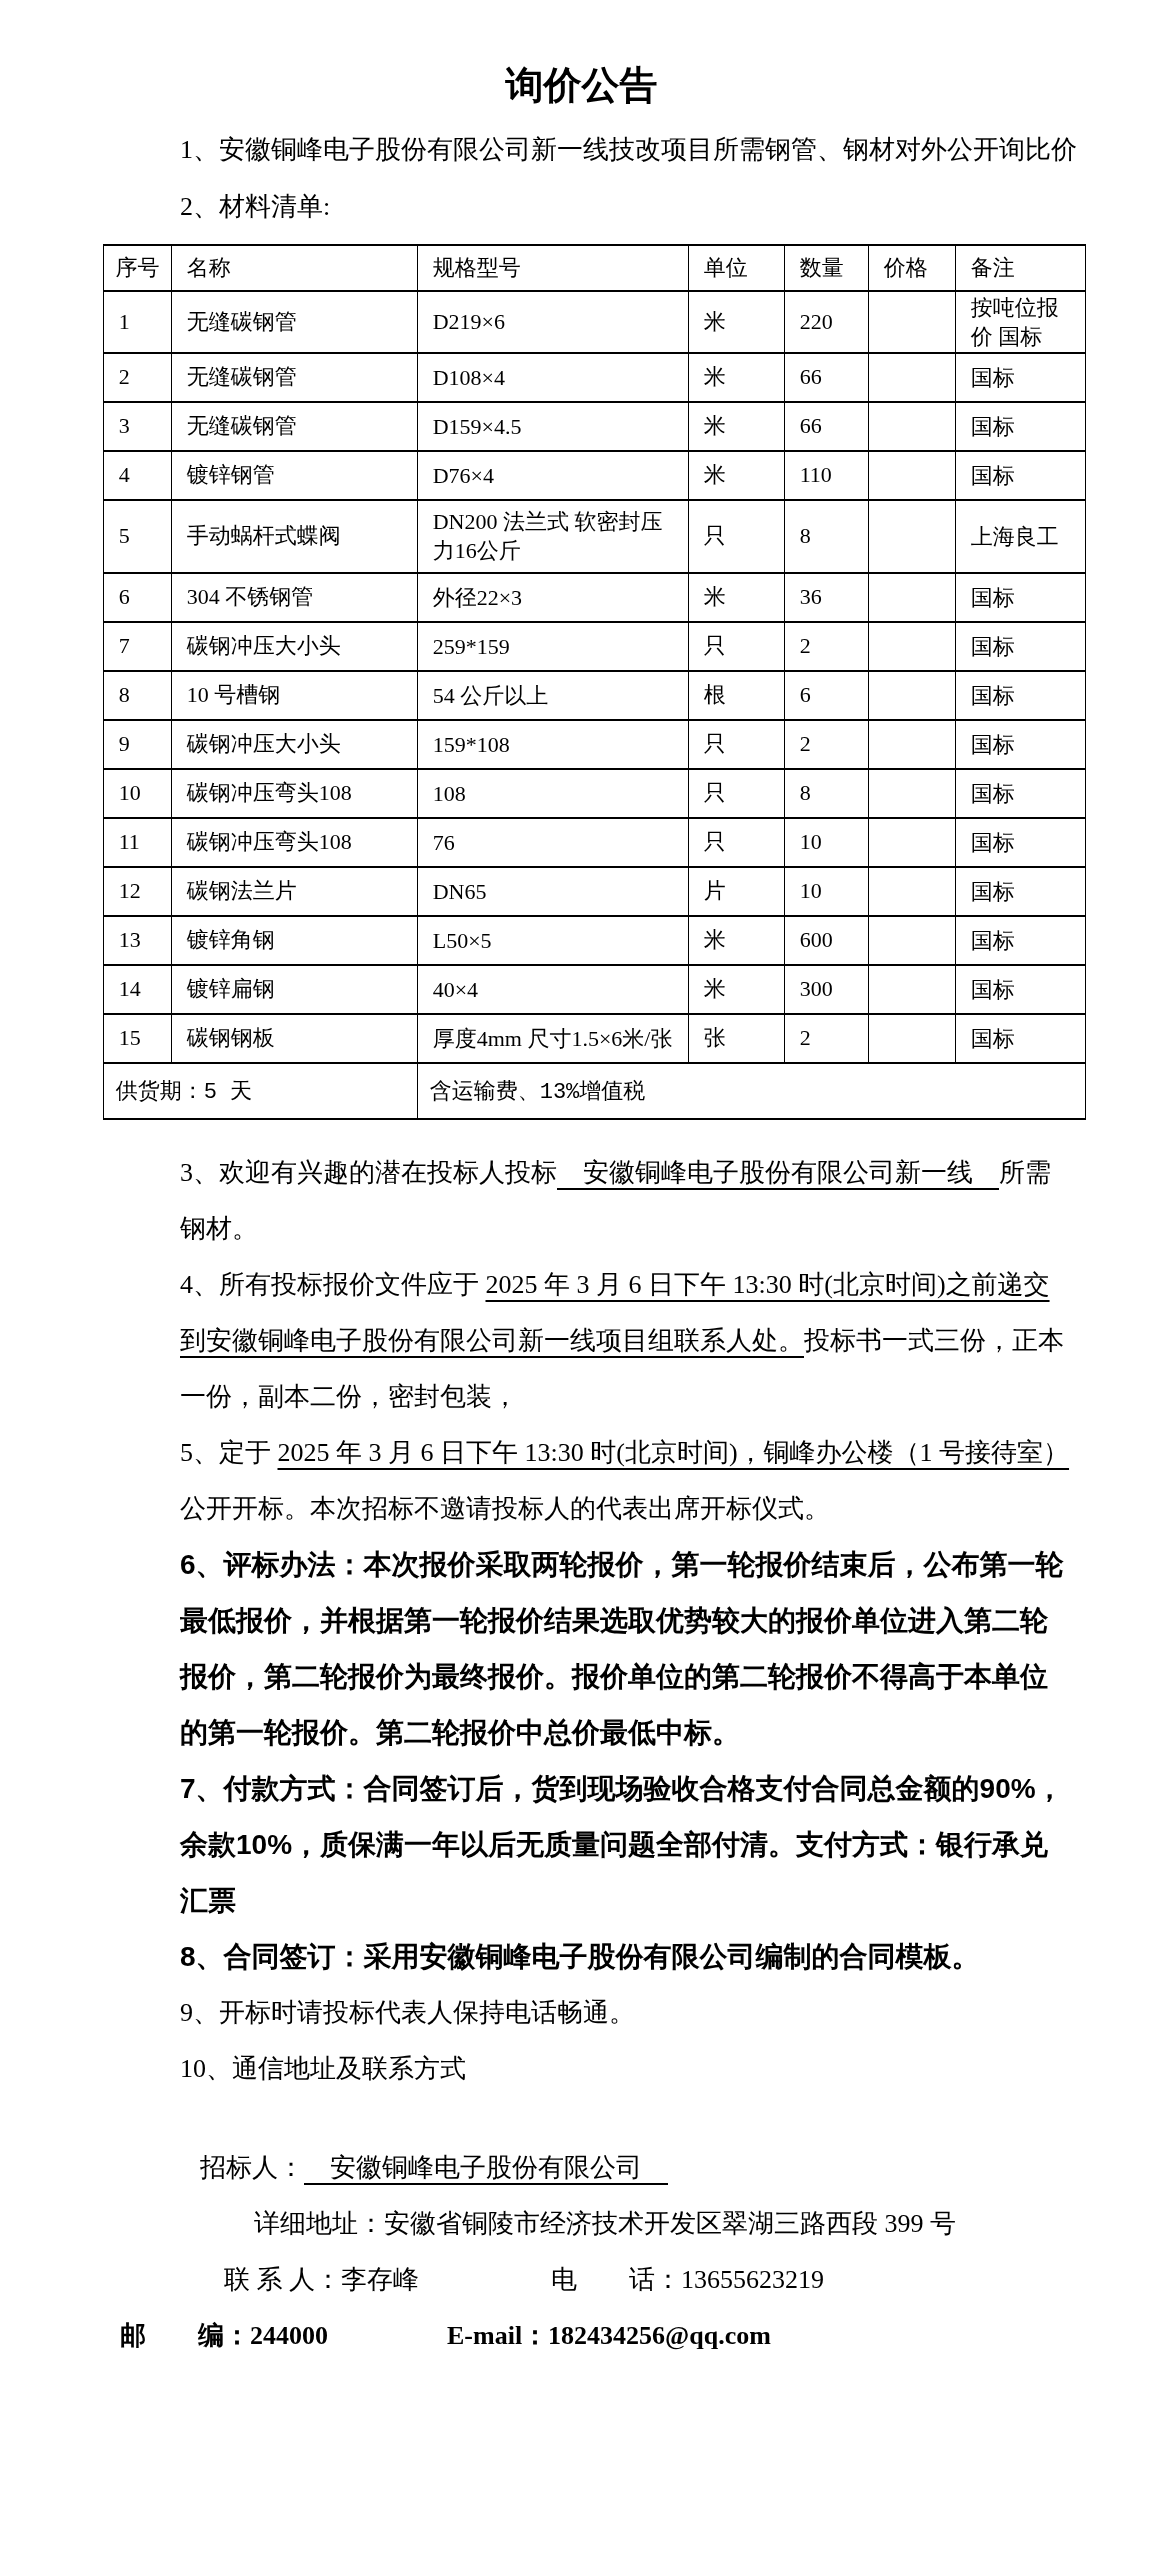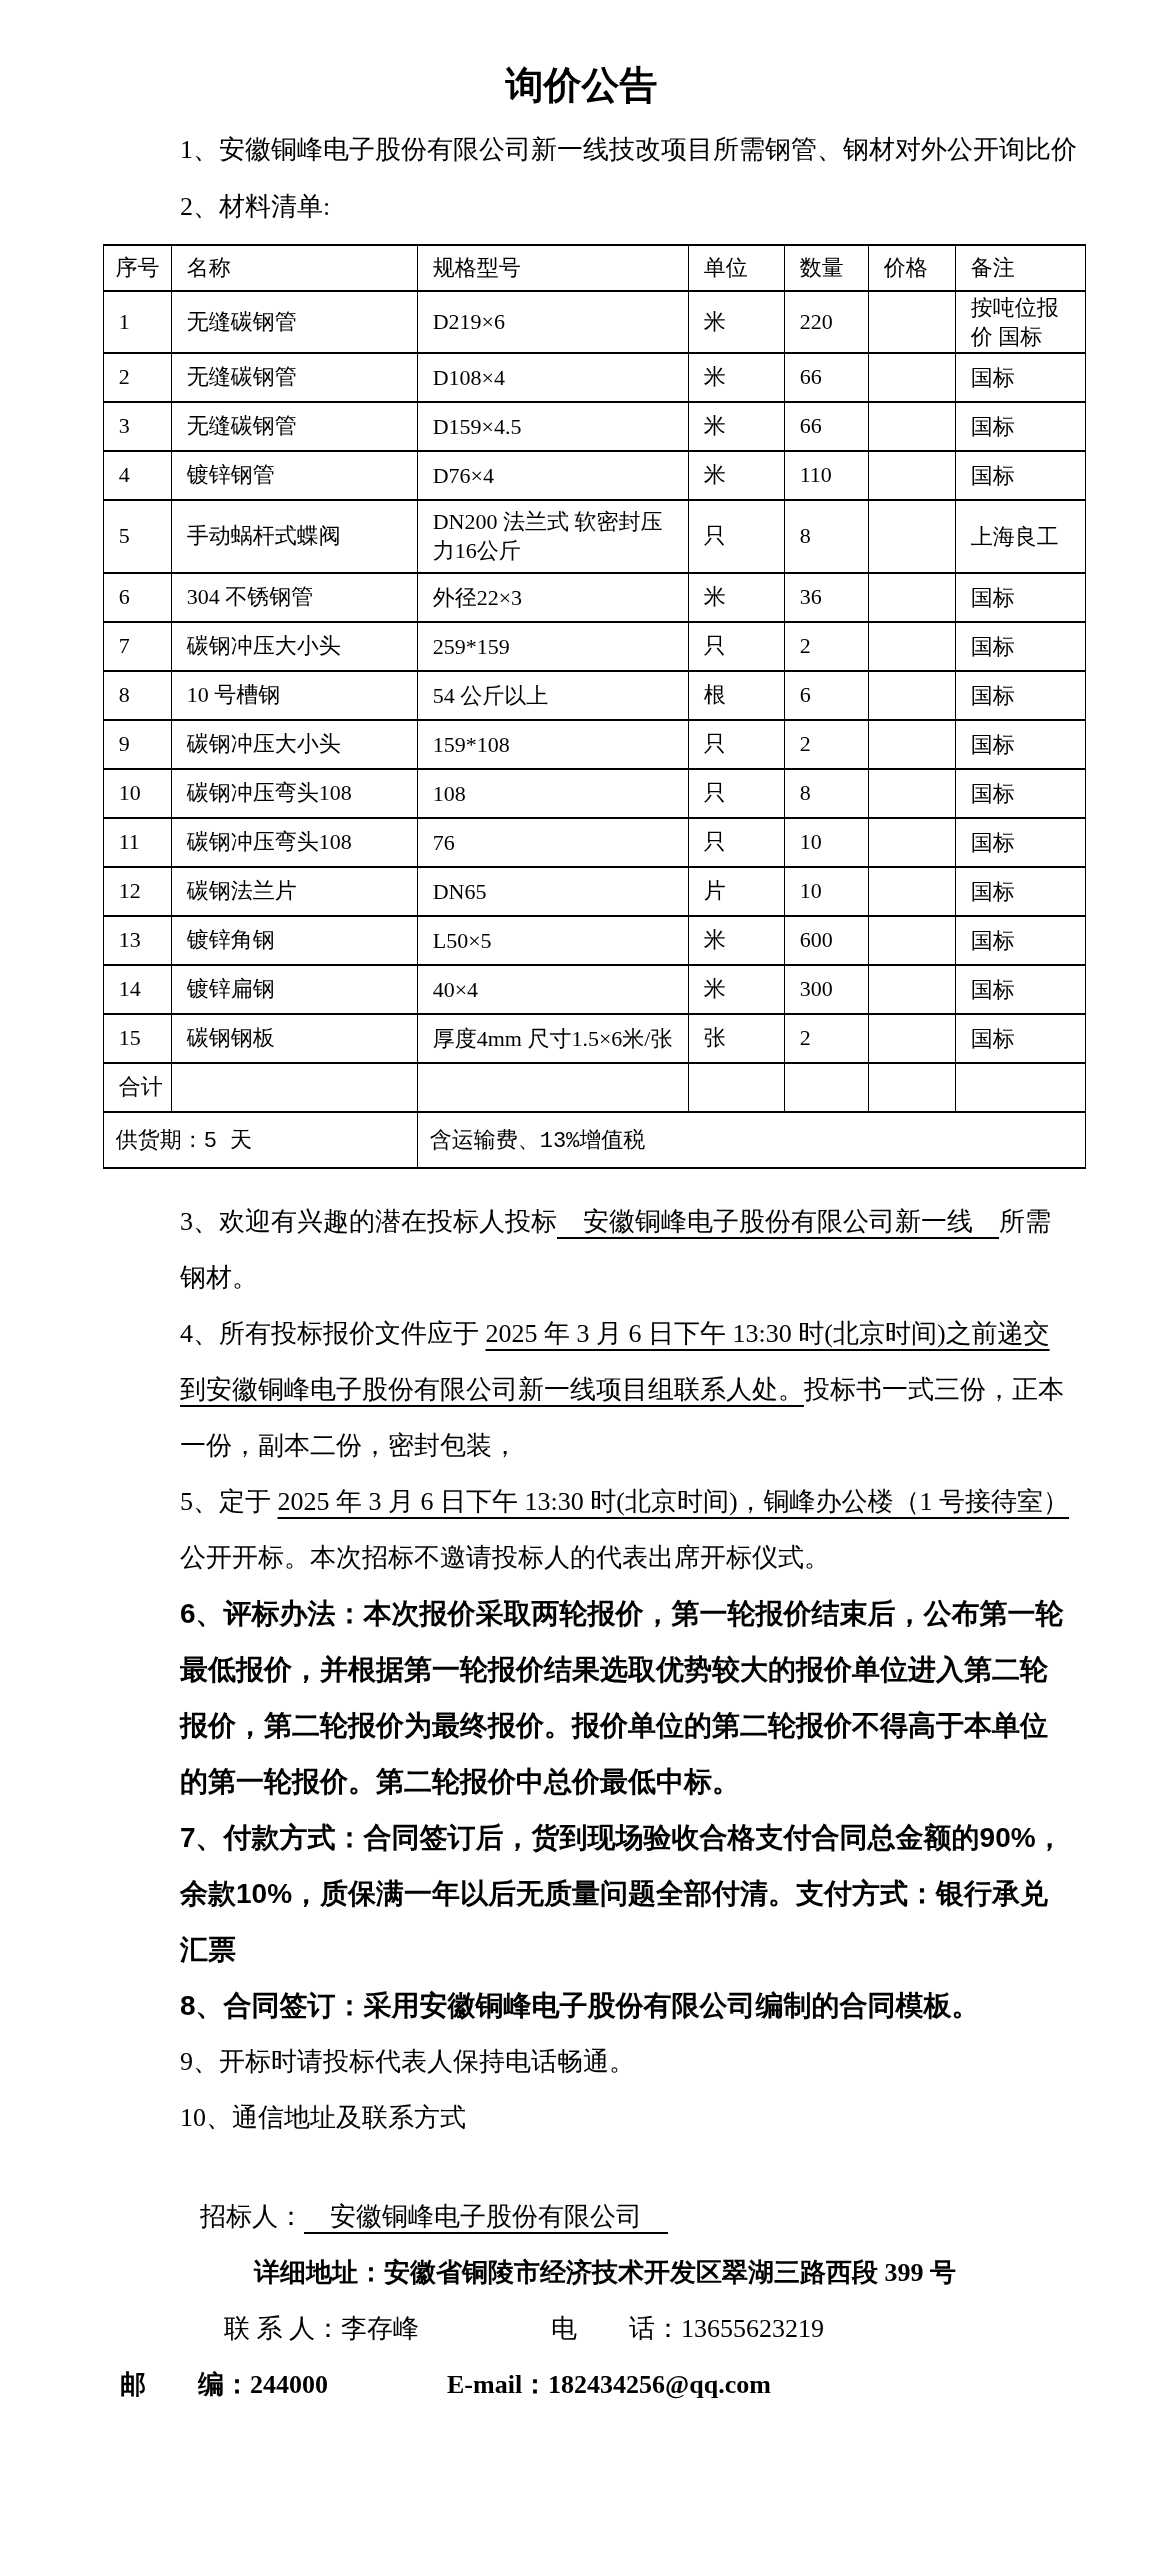--- a/index.html
+++ b/index.html
@@ -75,21 +75,21 @@
   tr.total-row  { height: 49px; }
   tr.supply-row { height: 56px; font-family: Liberation Mono, monospace; }
   tr.supply-row td { padding-left: 11.7px; }
 
   .after-table { margin-top: 25px; }
 
   .contact-block { margin-top: 43px; font-size: 26px; }
   .contact-line { line-height: 56px; white-space: nowrap; }
   .contact-line .lbl, .contact-line .val { display: inline; }
   .cl-bidder  { padding-left: 200px; }
-  .cl-address { padding-left: 254px; font-weight: bold; }
+  .cl-address { padding-left: 254px; }
   .cl-person  { padding-left: 224px; }
   .cl-post    { padding-left: 120px; font-weight: 700; }
   .cl-person .pair-left, .cl-post .pair-left { display: inline-block; width: 327px; }
   .bidder-underline {
     text-decoration: underline;
     text-decoration-thickness: 1.5px;
     text-underline-offset: 7.3px;
     text-align: right;
   }
 </style>
@@ -255,29 +255,20 @@
           <td class="col-no">15</td>
           <td class="col-name">碳钢钢板</td>
           <td class="col-spec">厚度4mm 尺寸1.5×6米/张</td>
           <td class="col-unit">张</td>
           <td class="col-qty">2</td>
           <td class="col-price"></td>
           <td class="col-note">国标</td>
         </tr>
       </tbody>
     <tbody>
-      <tr class="total-row">
-        <td class="col-no">合计</td>
-        <td></td>
-        <td></td>
-        <td></td>
-        <td></td>
-        <td></td>
-        <td></td>
-      </tr>
       <tr class="supply-row">
         <td colspan="2">供货期：5 天</td>
         <td colspan="5">含运输费、13%增值税</td>
       </tr>
     </tbody>
   </table>
 
   <div class="para after-table tight">
     <span>3、欢迎有兴趣的潜在投标人投标</span><span class="u-seg">　安徽铜峰电子股份有限公司新一线　</span><span>所需钢材。</span>
   </div>

